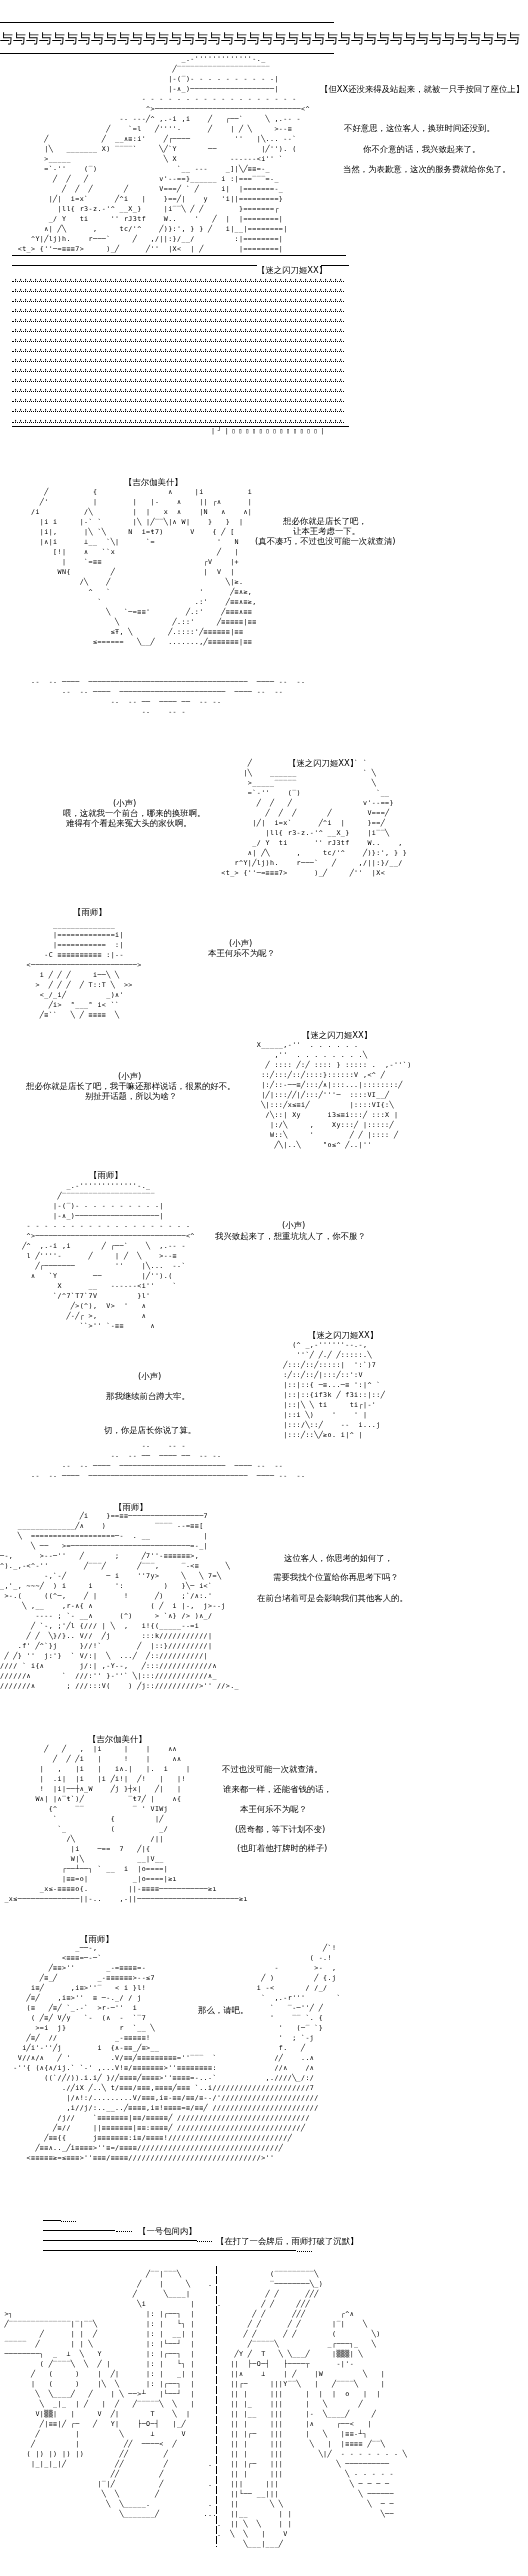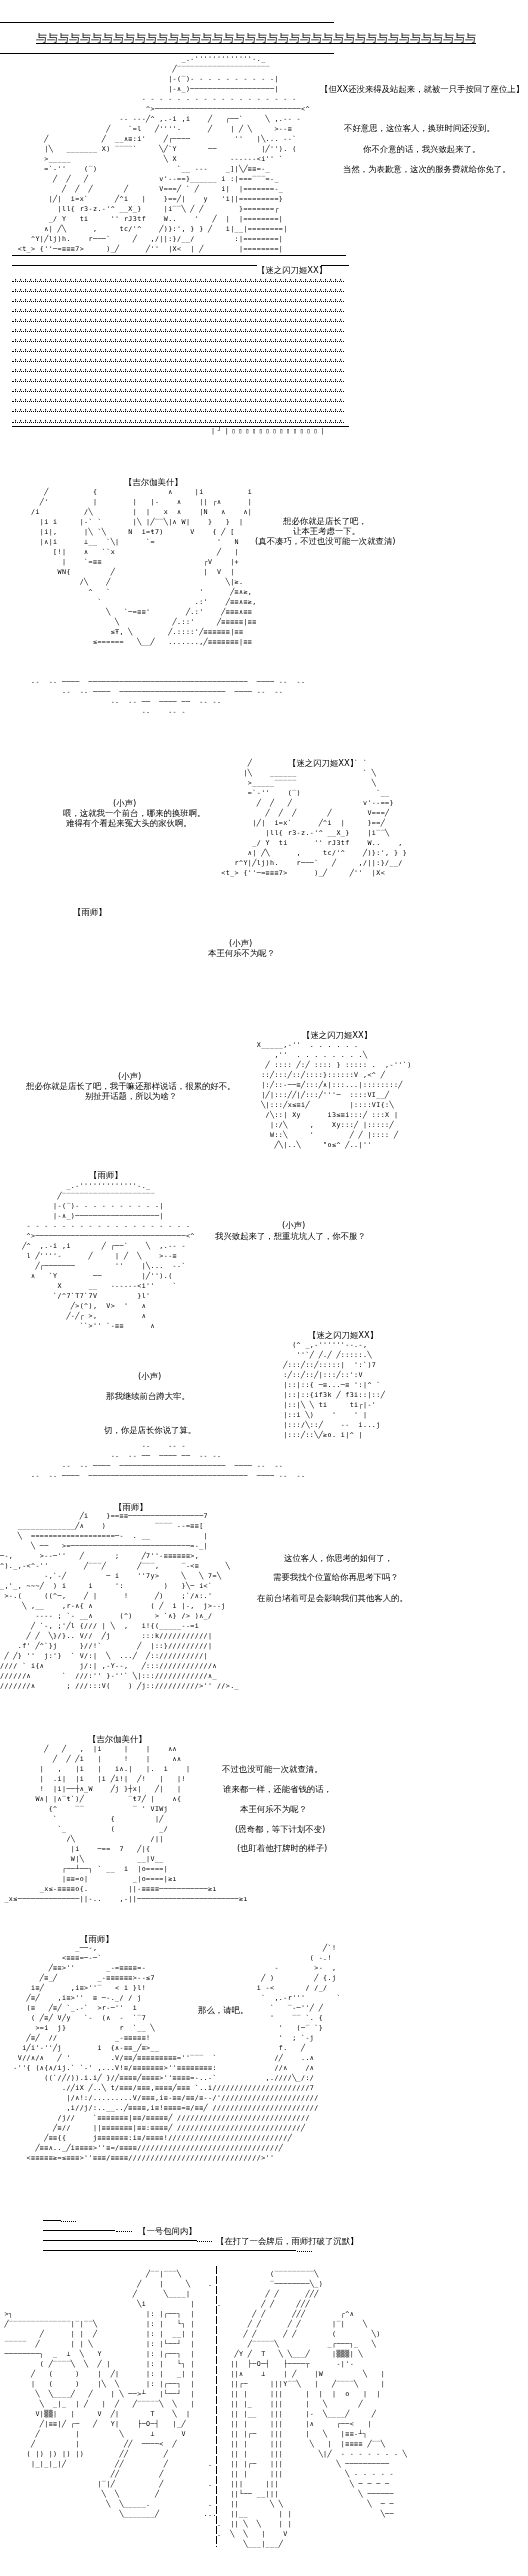--- a/index.html
+++ b/index.html
@@ -1,20 +1,20 @@
 <!DOCTYPE html>
 <html style="font-size:9px"><head>
 <meta charset="utf-8">
 <style>
   html, body { margin: 0; padding: 0; background: #ffffff; }
   #page { position: relative; width: 529px; height: 2576px; overflow: hidden; background: #ffffff; color: #000000; }
   .t { position: absolute; margin: 0; font-family: "DejaVu Sans", sans-serif; font-size: 8.4px; line-height: 10px; white-space: pre; color: #000; }
   .art { position: absolute; left: 0; margin: 0; font-family: "DejaVu Sans Mono", monospace; font-size: 6.7px; line-height: 10px; letter-spacing: 0.4px; white-space: pre; color: #000; }
   .rule { position: absolute; height: 0; border-top: 0.6px solid #000; }
-  .hdr { font-size: 11px; line-height: 10px; text-decoration: underline; letter-spacing: 0; margin-left: 36px; }
+  .hdr { font-size: 13px; line-height: 10px; letter-spacing: 0; }
   .door-row { position: absolute; left: 12.3px; width: 332px; height: 3.4px; border-bottom: 0.6px dotted #000;
     background-image: radial-gradient(circle, #000 0.5px, transparent 0.7px); background-size: 5px 3.4px; background-position: 1.1px 0; }
   .strip { position: absolute; margin: 0; font-family: "DejaVu Sans Mono", monospace; font-size: 6.7px; line-height: 10px; letter-spacing: 2.8px; white-space: pre; }
   .thick { position: absolute; height: 0; border-top: 1.7px solid #000; }
   .dotline { position: absolute; height: 0; border-top: 1.1px dotted #000; }
   .bar { position: absolute; left: 216px; top: 2266px; width: 1.1px; height: 281px;
     background: repeating-linear-gradient(to bottom, #000 0px, #000 8.4px, transparent 8.4px, transparent 10px); }
 </style>
 </head>
 <body>
@@ -108,20 +108,30 @@
                                                             |ll{ r3-z.-'^ __X_}    |i‾‾╲
                                                          _/ Y  ti      '' rJ3tf    W..    ,
                                                         ∧| ╱╲      ,     tc/'^    ╱)}:', } }
                                                      r^Y|╱lj)h.    r───`   ╱     ,/||:}/__/
                                                   &lt;t_&gt; {''─=≡≡≡7&gt;      )_╱     ╱''  |X&lt;</pre>
   <div class="t" style="top:798px;left:113px">(小声)</div>
   <div class="t" style="top:808px;left:63px">喂，这就我一个前台，哪来的换班啊。</div>
   <div class="t" style="top:818px;left:66px">难得有个看起来冤大头的家伙啊。</div>
 
   <div class="t" style="top:907px;left:73px">【雨师】</div>
+  <pre class="art" style="top:920px">            ______________
+            |=============i|
+            |===========  :|
+          -C ≡≡≡≡≡≡≡≡≡≡ :|--
+      &lt;────────────────────────&gt;
+         i ╱ ╱ ╱     i──╲ ╲
+        &gt;  ╱ ╱ ╱  ╱ T::T ╲  &gt;&gt;
+         &lt;_/_i╱         _)∧'
+           ╱i&gt;  °___° i&lt; ``
+         ╱≡``   ╲ ╱ ≡≡≡≡  ╲</pre>
   <div class="t" style="top:938px;left:229px">(小声)</div>
   <div class="t" style="top:948px;left:208px">本王何乐不为呢？</div>
 
   <div class="t" style="top:1030px;left:302px">【迷之闪刀姬XX】</div>
   <pre class="art" style="top:1040px">                                                          X_____,-''  . . . . . .
                                                               ,''  . . . . . . . .╲
                                                             ╱ :::: ╱:╱ :::: } ::::: .  ,-''`)
                                                            ::╱:::╱::╱::::}::::::V ,&lt;^ ╱
                                                            |:╱::-──≡╱:::╱∧|:::...|::::::::╱
                                                            |╱|:::╱╱|╱:::╱'''─  ::::VI__╱

